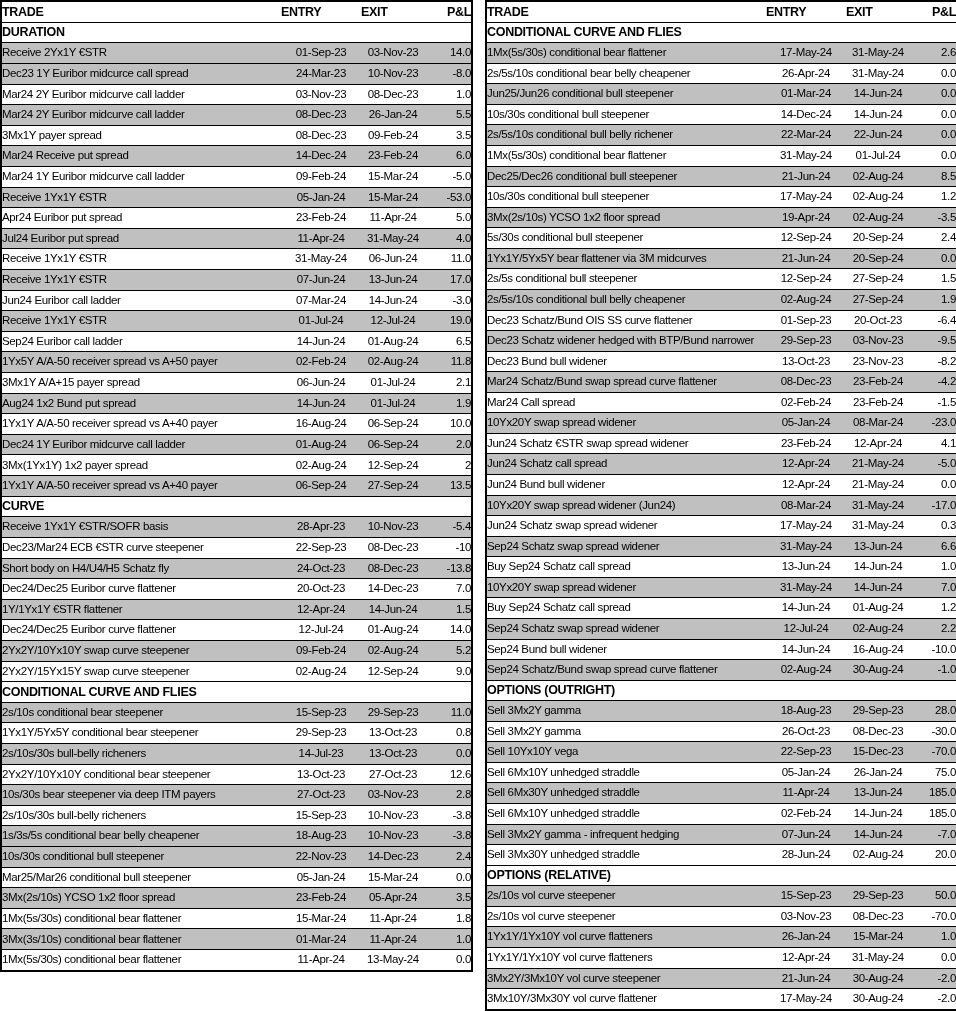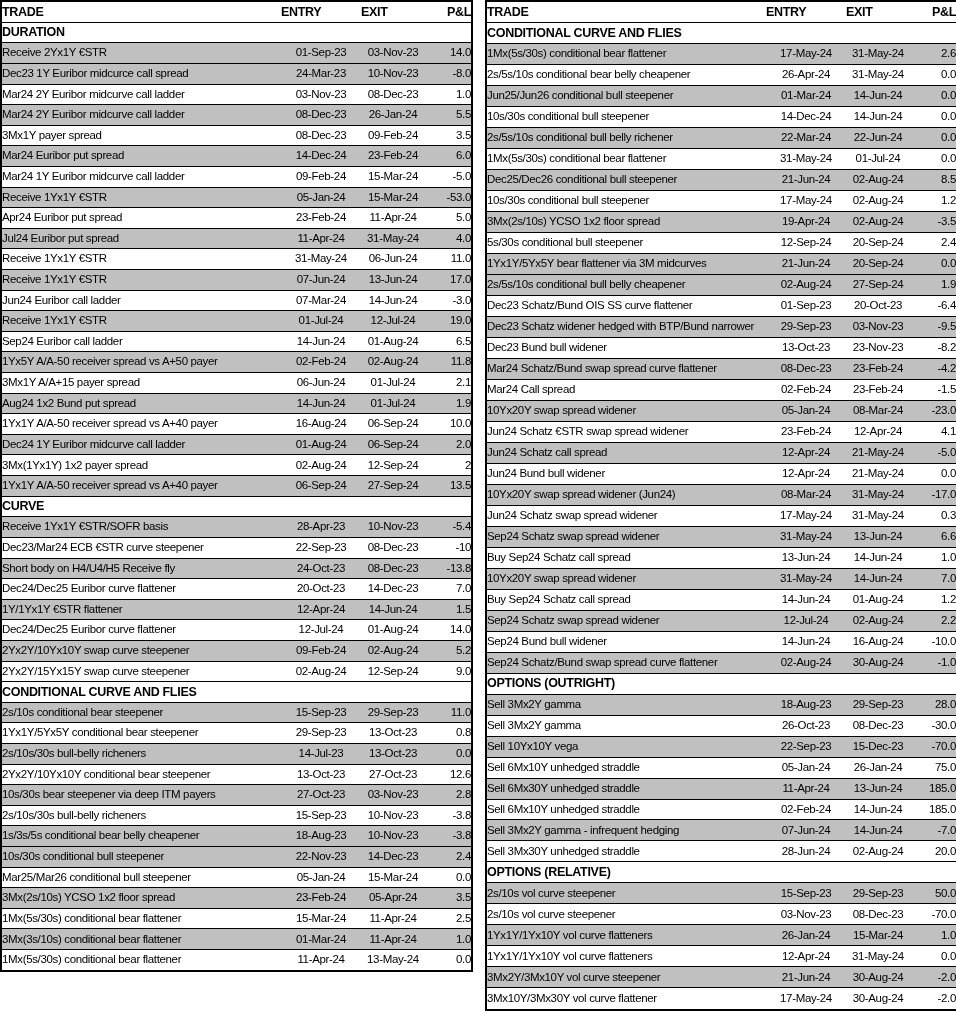--- a/index.html
+++ b/index.html
@@ -104,21 +104,21 @@
           <td class="a-exit">26-Jan-24</td>
           <td class="a-pnl">5.5</td>
         </tr>
         <tr class="plain">
           <td class="a-trade">3Mx1Y payer spread</td>
           <td class="a-entry">08-Dec-23</td>
           <td class="a-exit">09-Feb-24</td>
           <td class="a-pnl">3.5</td>
         </tr>
         <tr class="shaded">
-          <td class="a-trade">Mar24 Euribor put spread</td>
+          <td class="a-trade">Mar24 Receive put spread</td>
           <td class="a-entry">14-Dec-24</td>
           <td class="a-exit">23-Feb-24</td>
           <td class="a-pnl">6.0</td>
         </tr>
         <tr class="plain">
           <td class="a-trade">Mar24 1Y Euribor midcurve call ladder</td>
           <td class="a-entry">09-Feb-24</td>
           <td class="a-exit">15-Mar-24</td>
           <td class="a-pnl">-5.0</td>
         </tr>
@@ -221,21 +221,21 @@
           <td class="a-exit">10-Nov-23</td>
           <td class="a-pnl">-5.4</td>
         </tr>
         <tr class="plain">
           <td class="a-trade">Dec23/Mar24 ECB €STR curve steepener</td>
           <td class="a-entry">22-Sep-23</td>
           <td class="a-exit">08-Dec-23</td>
           <td class="a-pnl">-10</td>
         </tr>
         <tr class="shaded">
-          <td class="a-trade">Short body on H4/U4/H5 Receive fly</td>
+          <td class="a-trade">Short body on H4/U4/H5 Schatz fly</td>
           <td class="a-entry">24-Oct-23</td>
           <td class="a-exit">08-Dec-23</td>
           <td class="a-pnl">-13.8</td>
         </tr>
         <tr class="plain">
           <td class="a-trade">Dec24/Dec25 Euribor curve flattener</td>
           <td class="a-entry">20-Oct-23</td>
           <td class="a-exit">14-Dec-23</td>
           <td class="a-pnl">7.0</td>
         </tr>
@@ -323,21 +323,21 @@
         <tr class="shaded">
           <td class="a-trade">3Mx(2s/10s) YCSO 1x2 floor spread</td>
           <td class="a-entry">23-Feb-24</td>
           <td class="a-exit">05-Apr-24</td>
           <td class="a-pnl">3.5</td>
         </tr>
         <tr class="plain">
           <td class="a-trade">1Mx(5s/30s) conditional bear flattener</td>
           <td class="a-entry">15-Mar-24</td>
           <td class="a-exit">11-Apr-24</td>
-          <td class="a-pnl">2.5</td>
+          <td class="a-pnl">1.8</td>
         </tr>
         <tr class="shaded">
           <td class="a-trade">3Mx(3s/10s) conditional bear flattener</td>
           <td class="a-entry">01-Mar-24</td>
           <td class="a-exit">11-Apr-24</td>
           <td class="a-pnl">1.0</td>
         </tr>
         <tr class="plain">
           <td class="a-trade">1Mx(5s/30s) conditional bear flattener</td>
           <td class="a-entry">11-Apr-24</td>
@@ -422,20 +422,26 @@
           <td class="a-entry">12-Sep-24</td>
           <td class="a-exit">20-Sep-24</td>
           <td class="a-pnl">2.4</td>
         </tr>
         <tr class="shaded">
           <td class="a-trade">1Yx1Y/5Yx5Y bear flattener via 3M midcurves</td>
           <td class="a-entry">21-Jun-24</td>
           <td class="a-exit">20-Sep-24</td>
           <td class="a-pnl">0.0</td>
         </tr>
+        <tr class="plain">
+          <td class="a-trade">2s/5s conditional bull steepener</td>
+          <td class="a-entry">12-Sep-24</td>
+          <td class="a-exit">27-Sep-24</td>
+          <td class="a-pnl">1.5</td>
+        </tr>
         <tr class="shaded">
           <td class="a-trade">2s/5s/10s conditional bull belly cheapener</td>
           <td class="a-entry">02-Aug-24</td>
           <td class="a-exit">27-Sep-24</td>
           <td class="a-pnl">1.9</td>
         </tr>
         <tr class="plain">
           <td class="a-trade">Dec23 Schatz/Bund OIS SS curve flattener</td>
           <td class="a-entry">01-Sep-23</td>
           <td class="a-exit">20-Oct-23</td>

